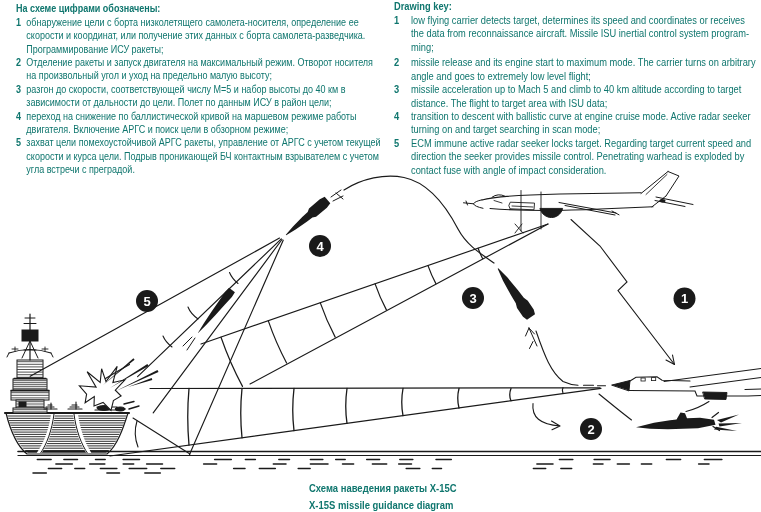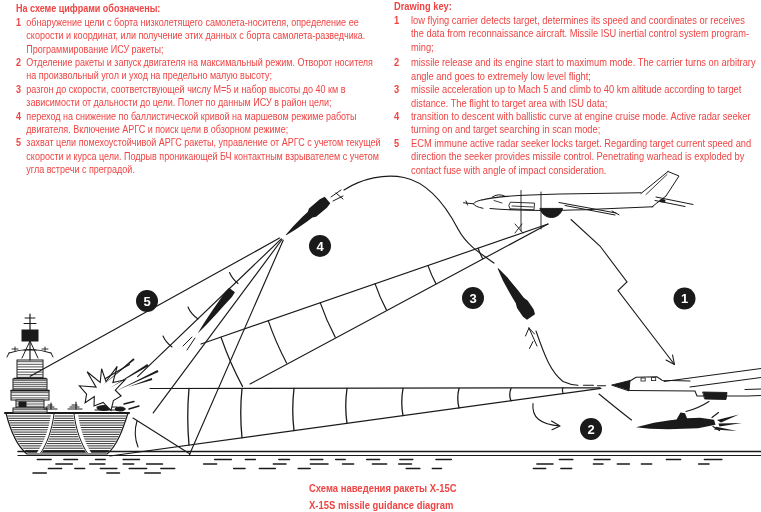--- a/index.html
+++ b/index.html
@@ -1,17 +1,17 @@
 <!DOCTYPE html>
 <html><head>
 <meta charset="utf-8">
 <style>
 html,body{margin:0;padding:0;background:#fff;}
 #page{position:relative;width:761px;height:512px;background:#fff;overflow:hidden;
- font-family:"Liberation Sans", sans-serif;color:#ef4444;}
+ font-family:"Liberation Sans", sans-serif;color:#0f766e;}
 .col{position:absolute;font-size:10px;line-height:13.4px;white-space:nowrap;transform-origin:0 0;}
 .hd{font-weight:bold;}
 .item{position:relative;}
 .num{position:absolute;left:0;top:0;font-weight:bold;}
 #cap{position:absolute;left:309px;top:479.5px;font-weight:bold;font-size:10px;line-height:17.4px;transform:scaleX(0.945);transform-origin:0 0;}
 svg{position:absolute;left:0;top:0;}
 </style>
 </head>
 <body>
 <div id="page">

